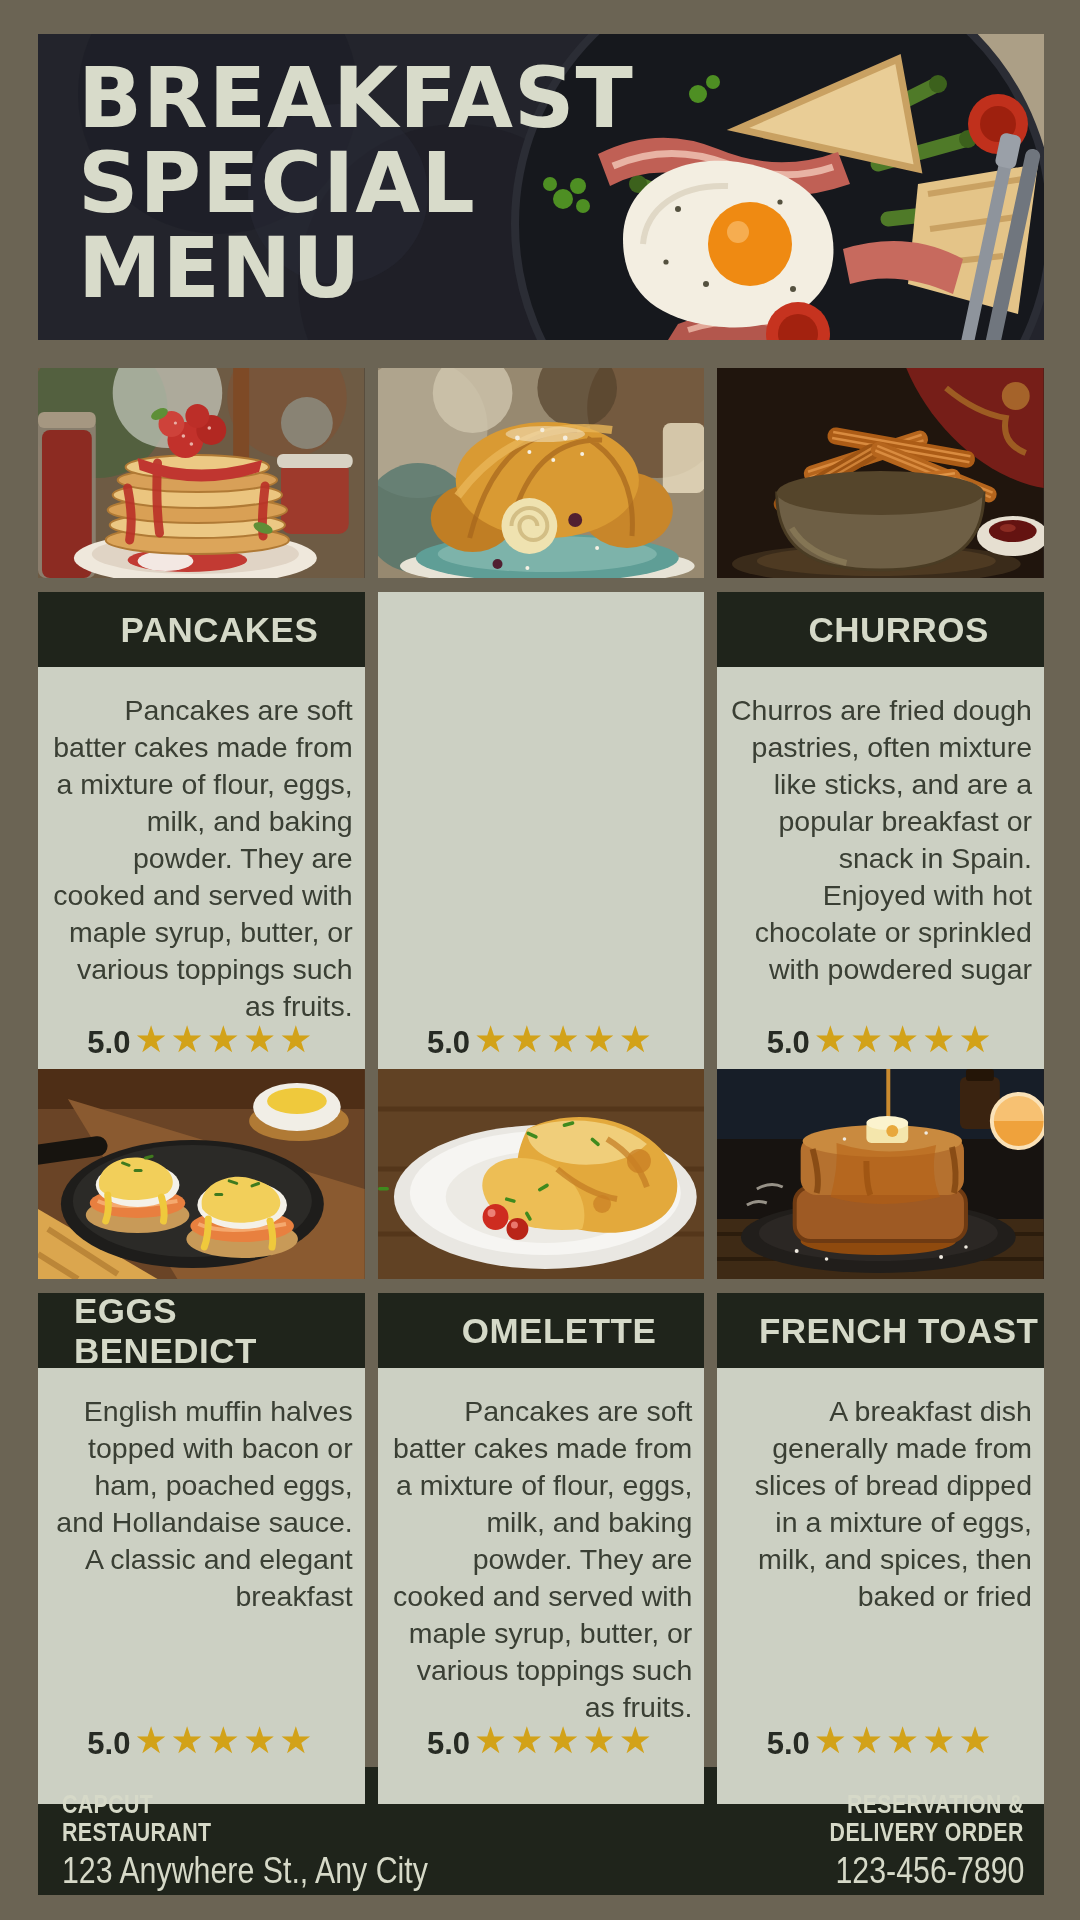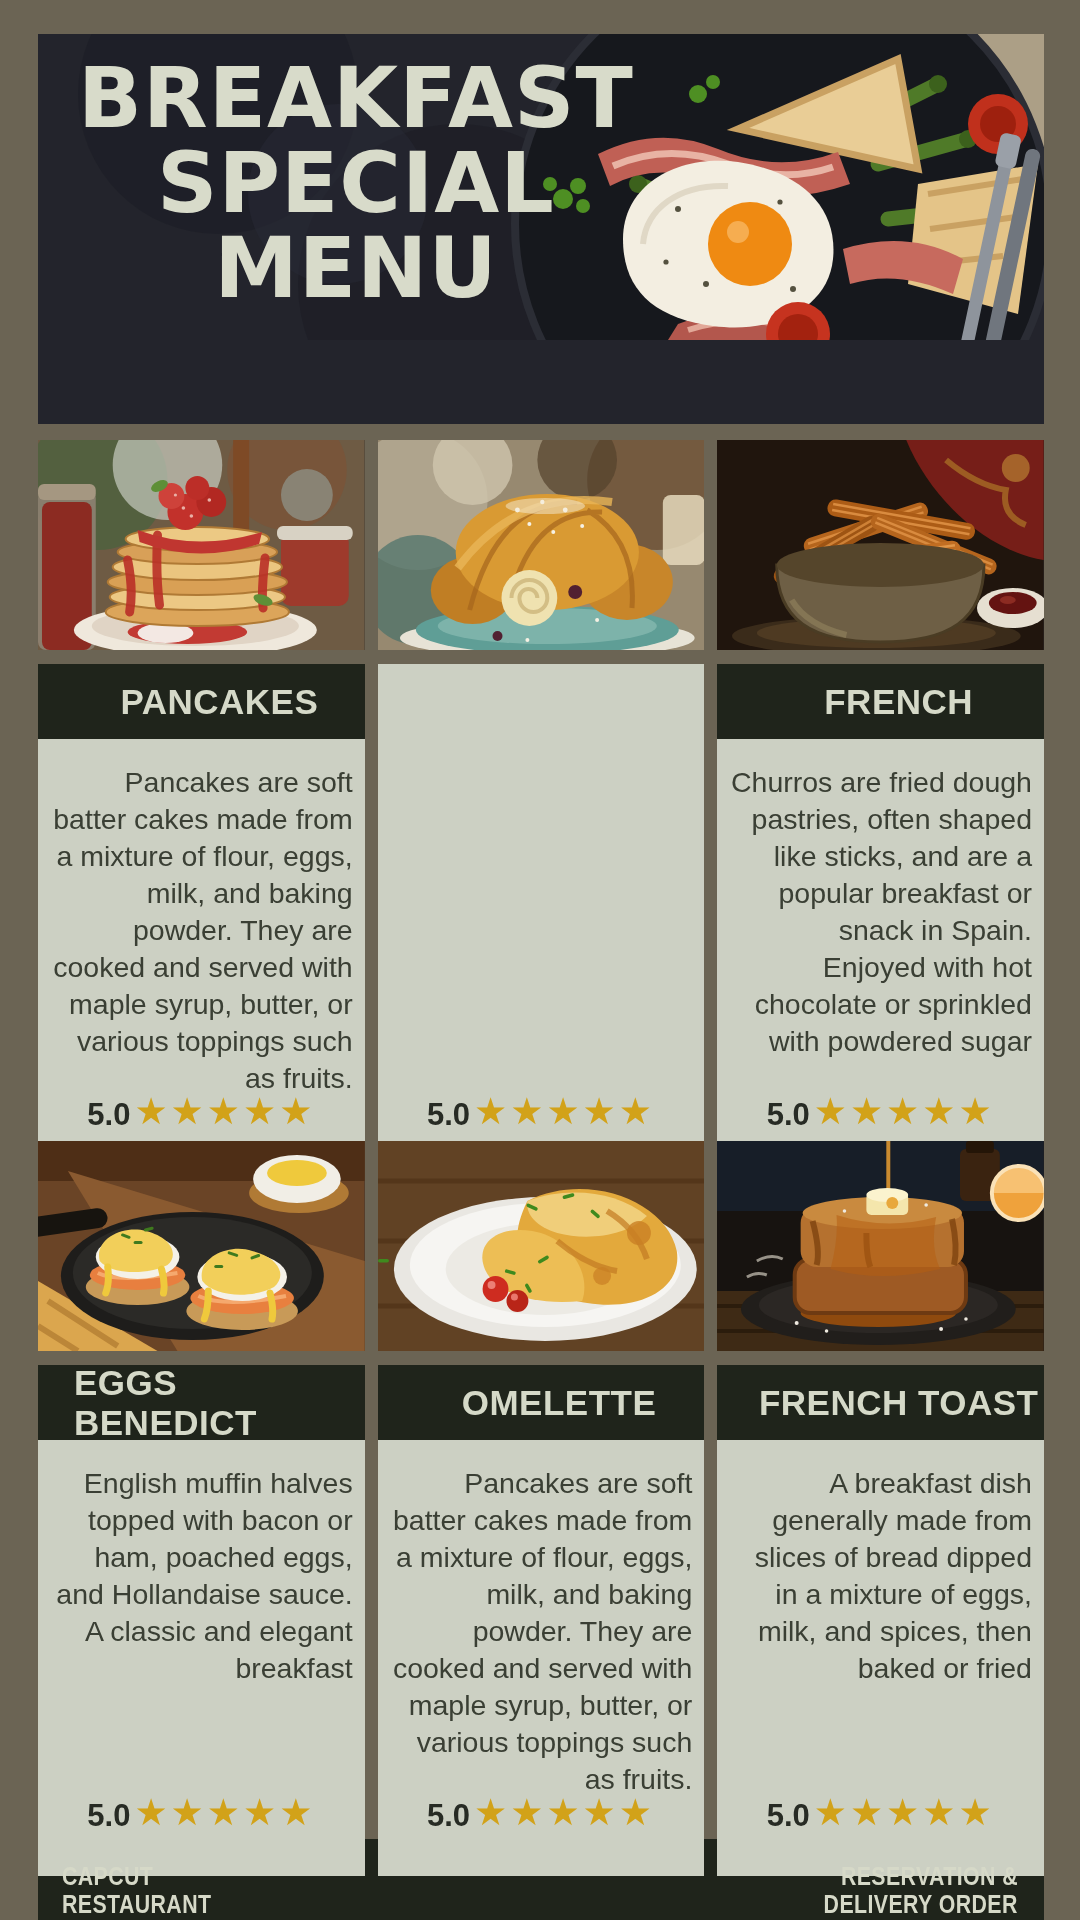--- a/index.html
+++ b/index.html
@@ -6,22 +6,22 @@
   .page{
     position:relative;width:1080px;height:1920px;margin:0 auto;
     background:#6B6454;
     font-family:"Liberation Sans", sans-serif;
     overflow:hidden;
   }
   .content{position:absolute;left:38px;top:34px;width:1006px;}
 
   
   .header{
-    position:relative;height:390px;margin-bottom:16px;
-    background:#23242C;overflow:hidden;text-align:center;
+    position:relative;height:306px;margin-bottom:28px;
+    background:#23242C;overflow:hidden;
   }
   .header svg{position:absolute;inset:0;}
   .header-title{
     position:absolute;left:40px;top:22px;
     font-family:"DejaVu Sans","Liberation Sans",sans-serif;
     font-weight:bold;font-size:84px;line-height:85px;
     letter-spacing:1px;color:#D8DBCA;white-space:pre-line;
   }
 
   
@@ -52,21 +52,21 @@
   .rating-value{font-weight:bold;font-size:31px;color:#272B24;}
   .rating-stars{
     font-size:37px;line-height:30px;color:#D2A219;letter-spacing:3px;
     font-family:"DejaVu Sans",sans-serif;margin-top:-6px;
   }
 
   
   .footer{
     height:128px;background:#1F241B;color:#D6D9C8;
     display:flex;justify-content:space-between;
-    padding:23px 26px 0 24px;box-sizing:border-box;
+    padding:23px 20px 0 24px;box-sizing:border-box;
   }
   .f-left{text-align:left;}
   .f-right{text-align:right;}
   .f-bold{font-weight:bold;font-size:26px;line-height:28px;letter-spacing:.5px;}
   .f-reg{font-size:37px;line-height:34px;margin-top:8px;font-weight:normal;}
   .cond{display:inline-block;transform:scaleX(.82);}
   .f-left .cond{transform-origin:left center;}
   .f-right .cond{transform-origin:right center;}
 </style>
 </head>
@@ -299,23 +299,23 @@
       </div>
       <div class="card">
         <div class="card-body">
           <div class="rating">
             <span class="rating-value">5.0</span>
             <span class="rating-stars">★★★★★</span>
           </div>
         </div>
       </div>
       <div class="card">
-        <div class="card-title">FRENCH</div>
-        <div class="card-body">
-          <div class="desc">Churros are fried dough pastries, often shaped like sticks, and are a popular breakfast or snack in Spain. Enjoyed with hot chocolate or sprinkled with powdered sugar</div>
+        <div class="card-title">CHURROS</div>
+        <div class="card-body">
+          <div class="desc">Churros are fried dough pastries, often mixture like sticks, and are a popular breakfast or snack in Spain. Enjoyed with hot chocolate or sprinkled with powdered sugar</div>
           <div class="rating">
             <span class="rating-value">5.0</span>
             <span class="rating-stars">★★★★★</span>
           </div>
         </div>
       </div>
     </div>
 
     <div class="grid3 row-photos">
 

